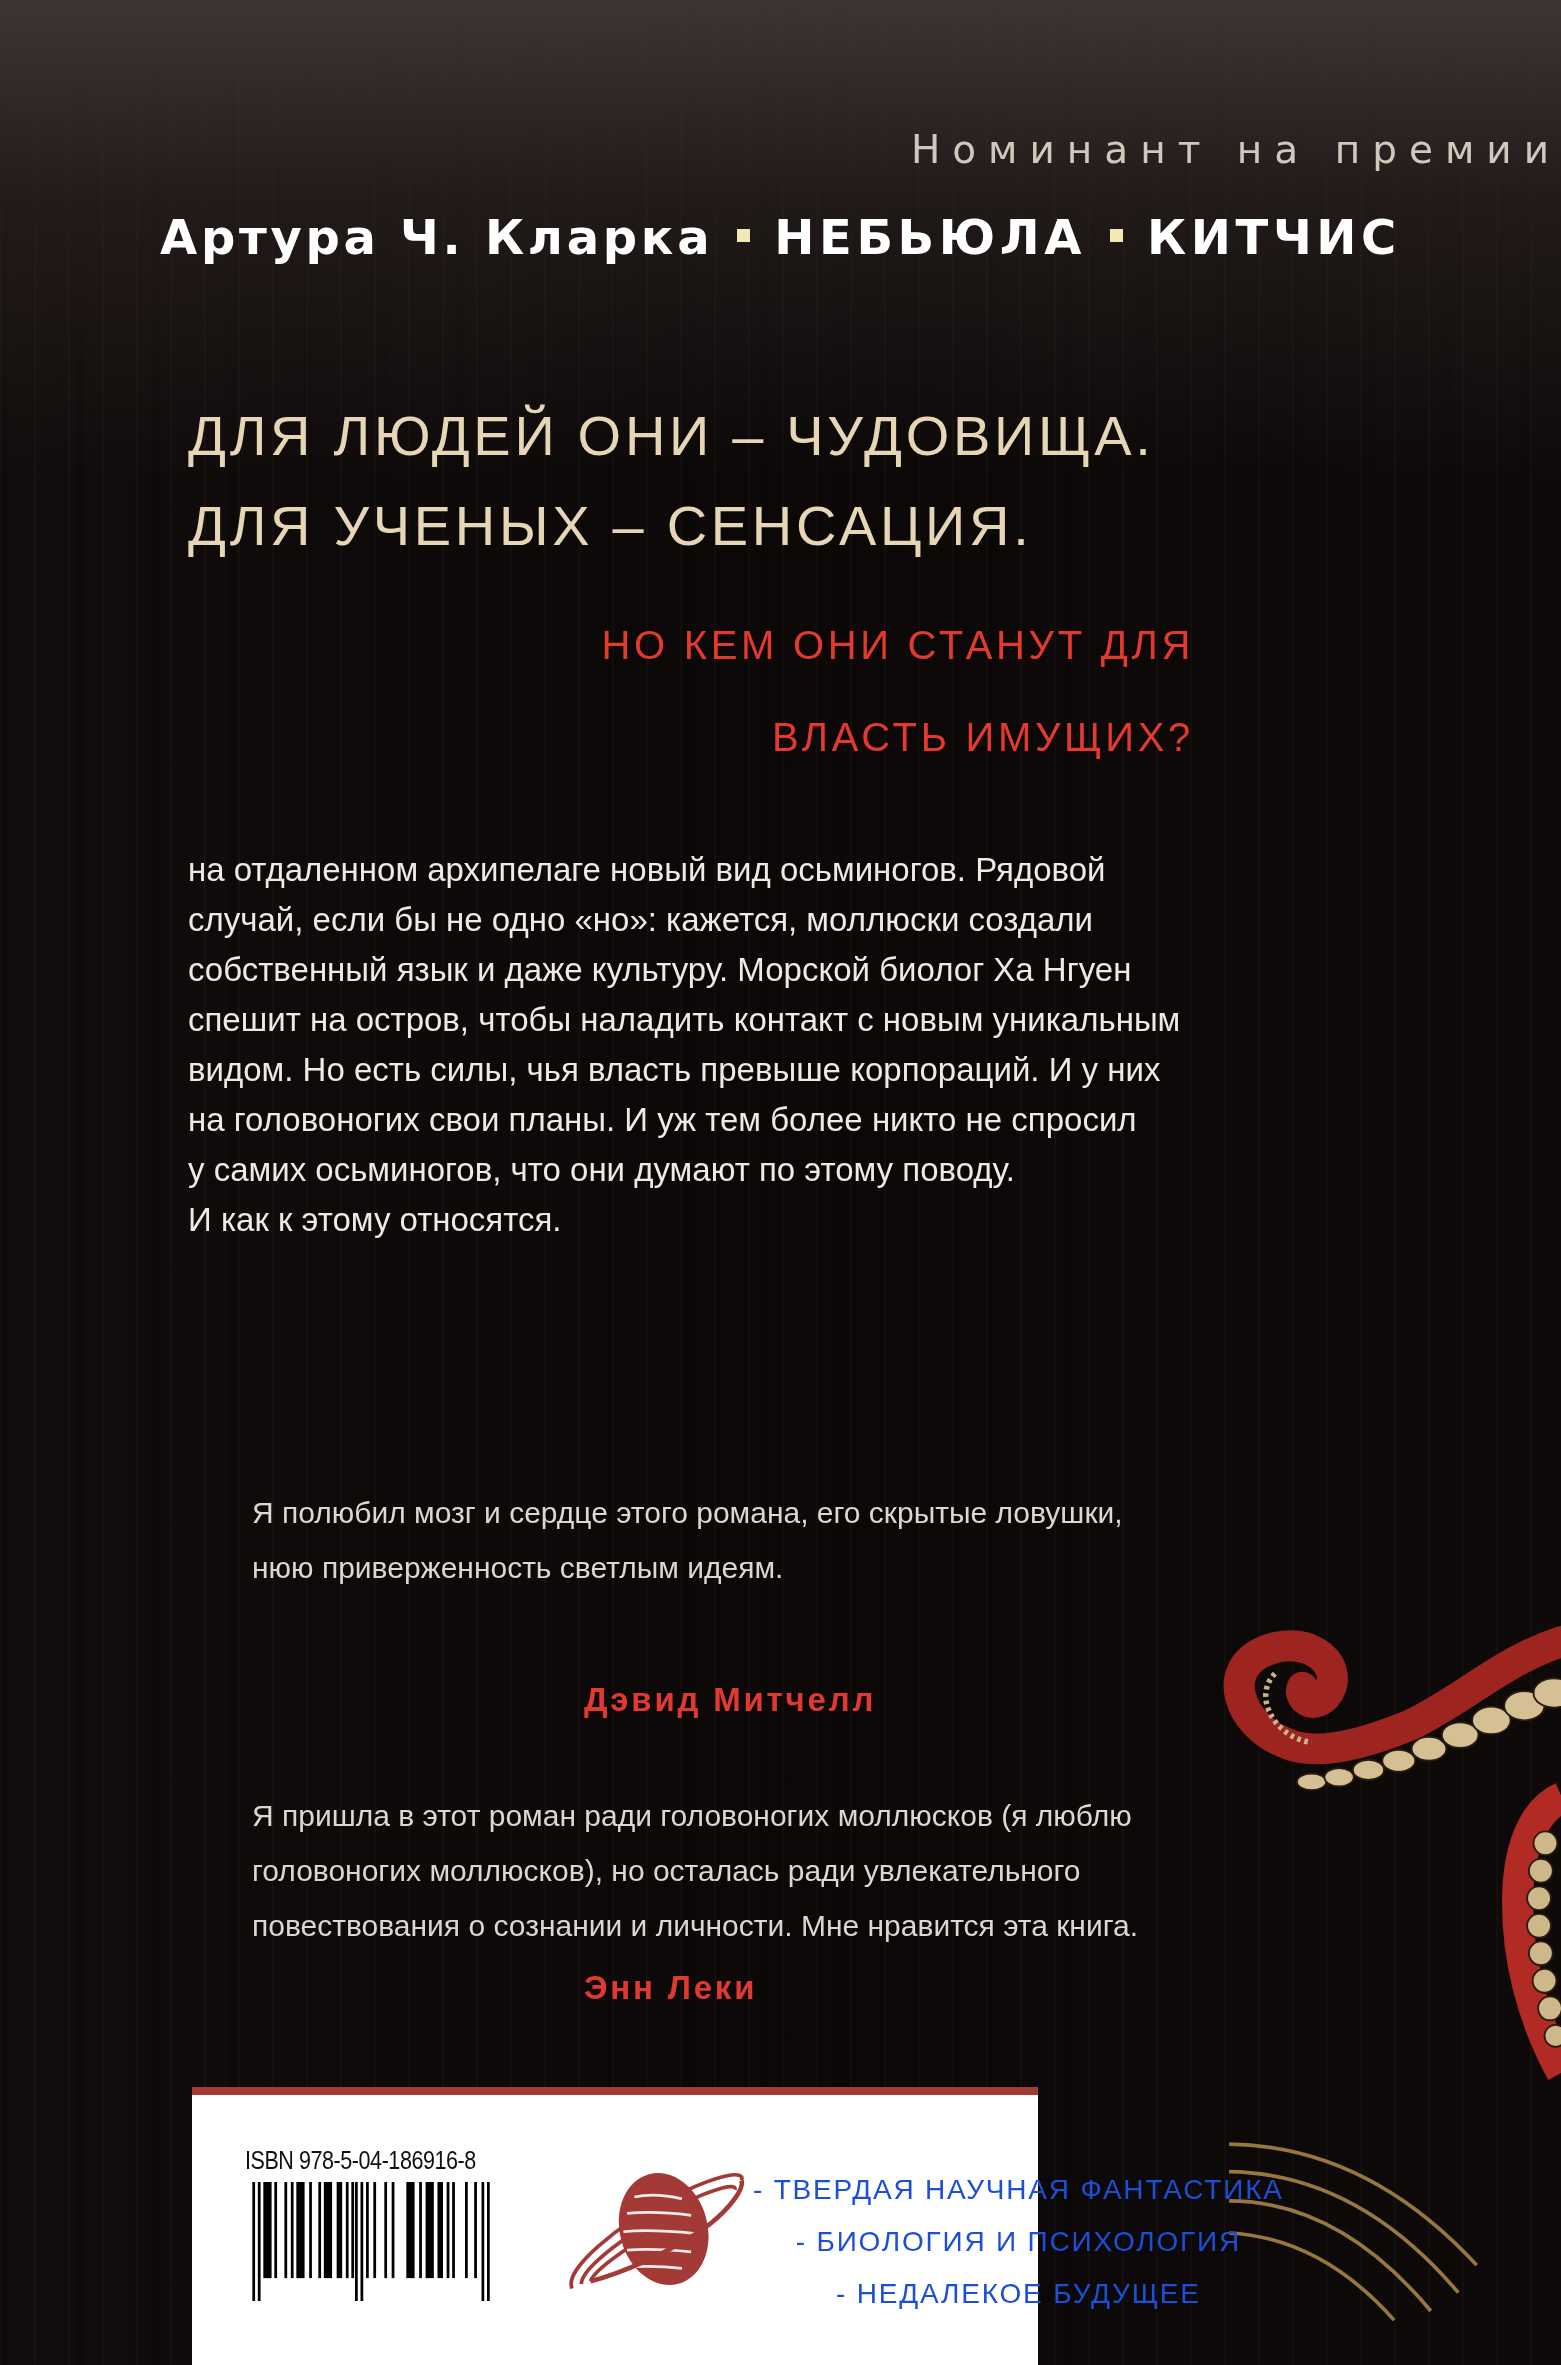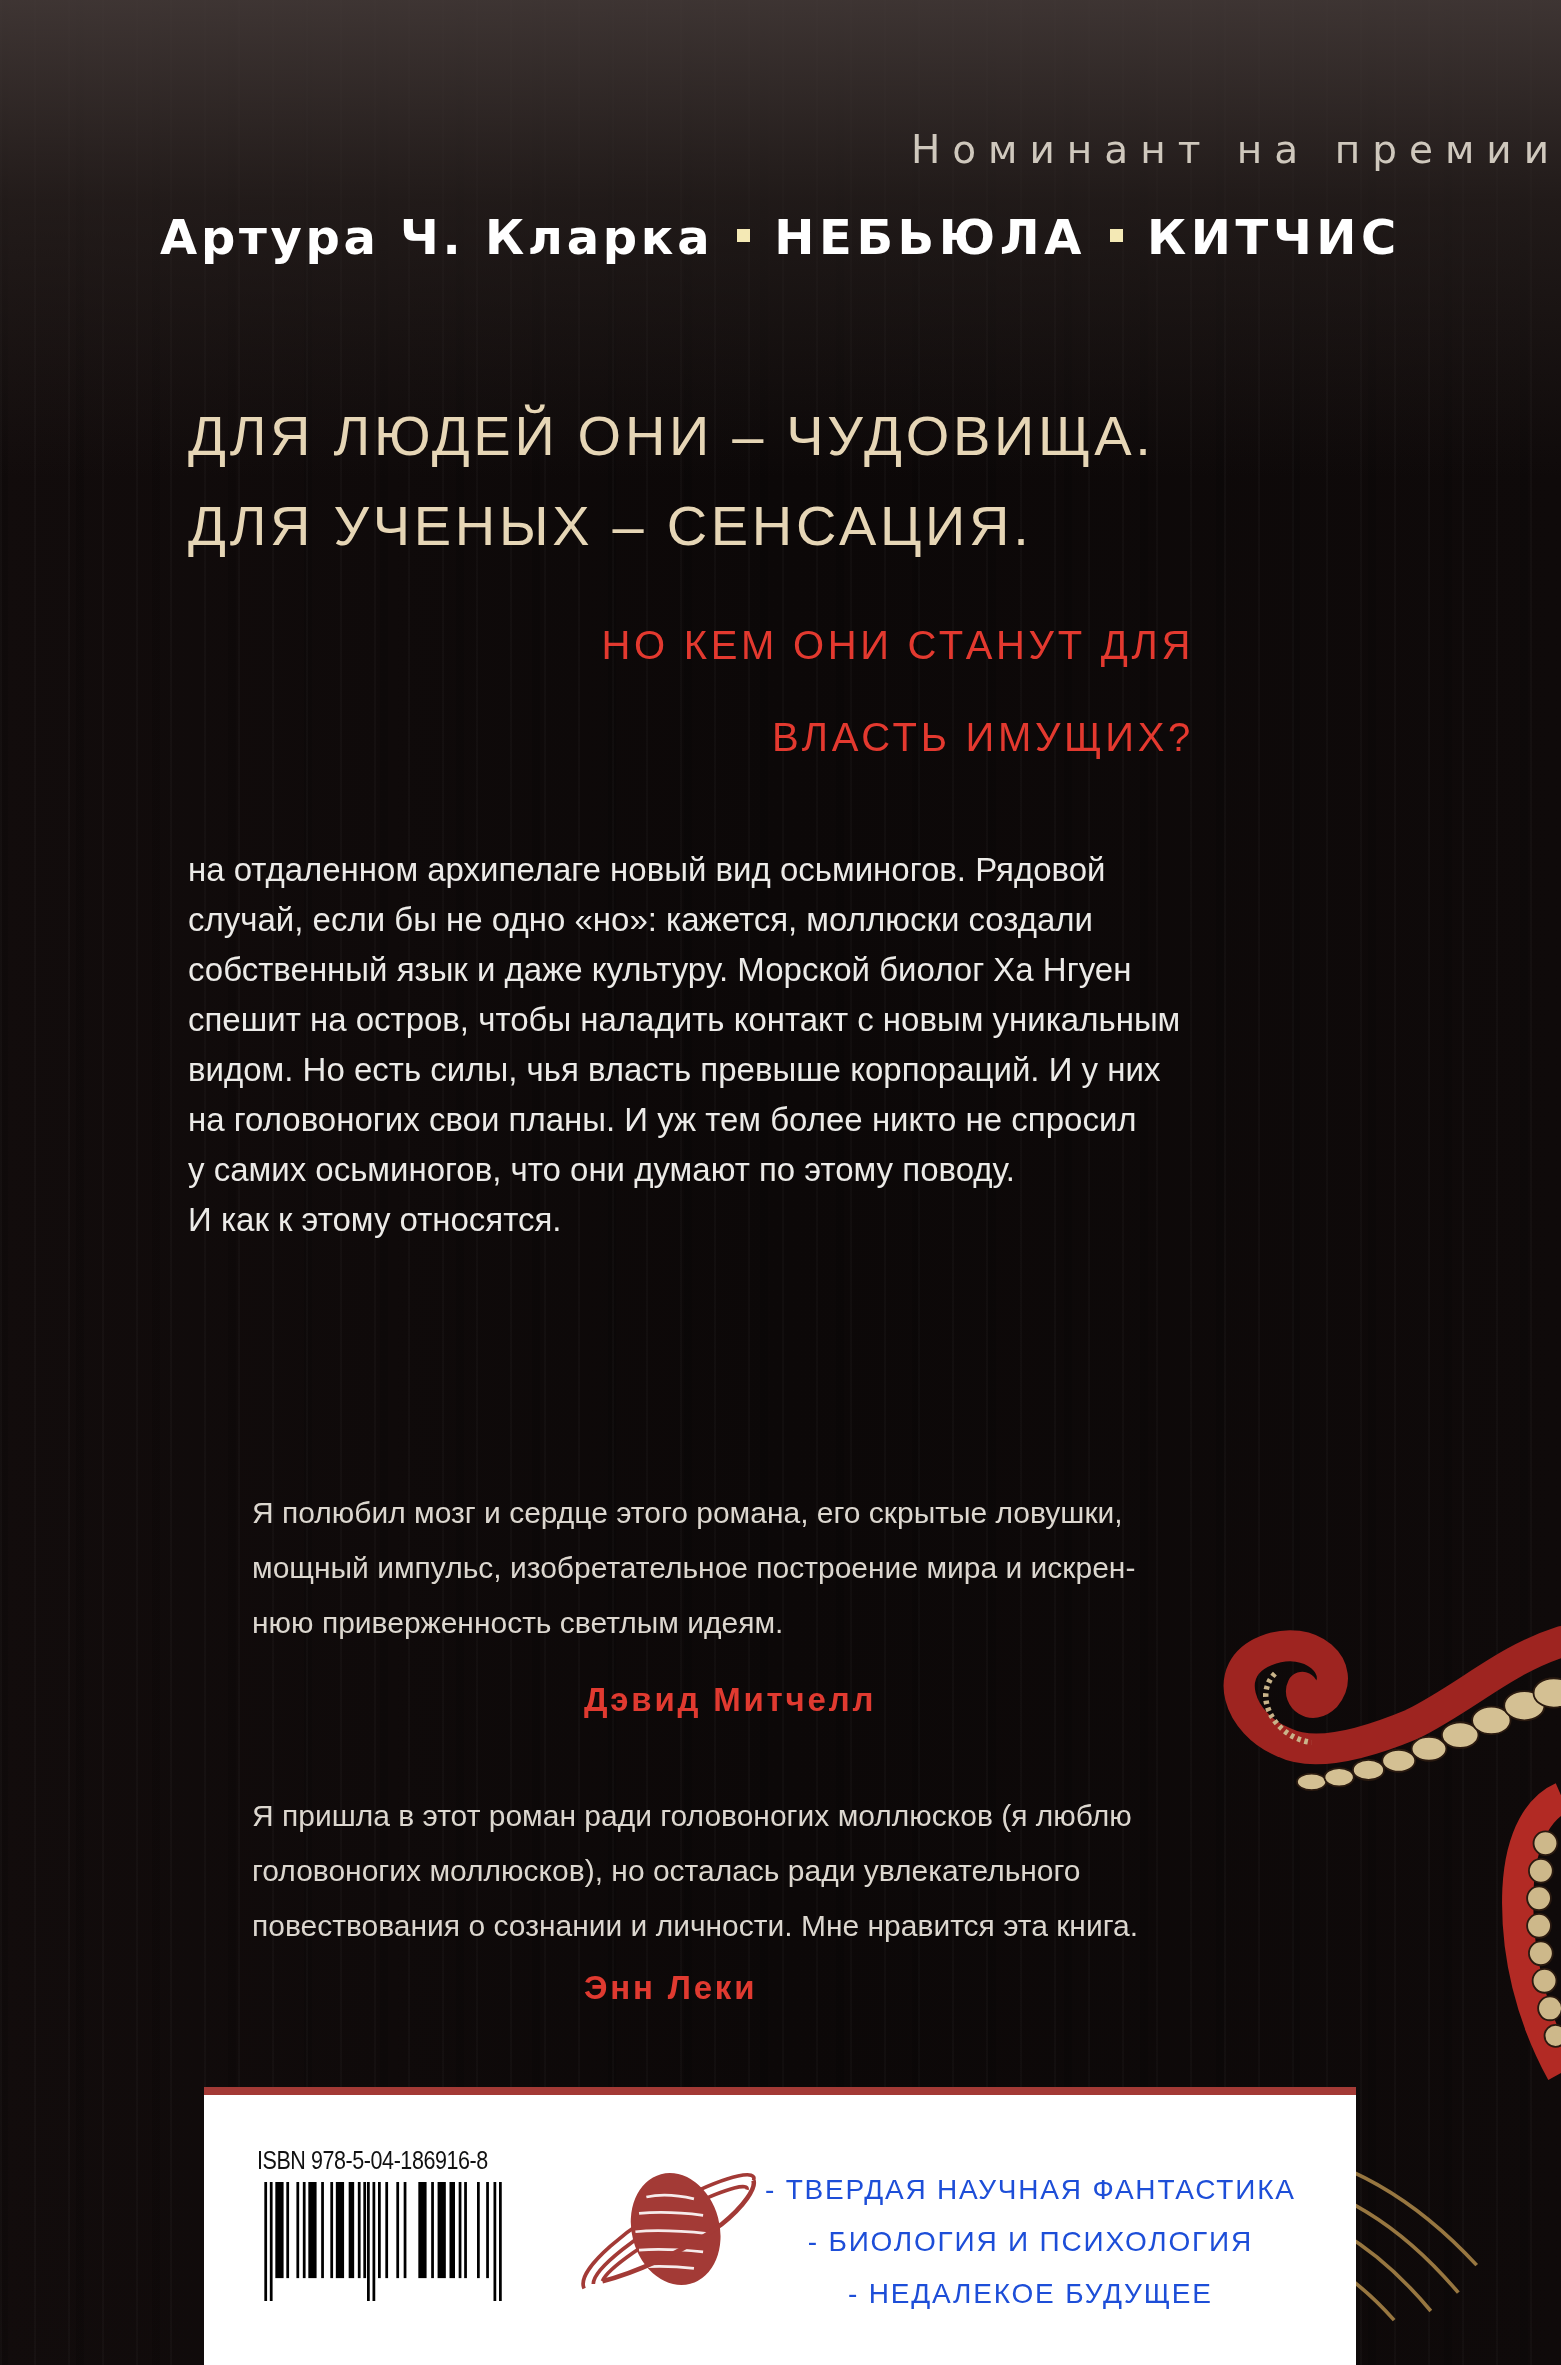--- a/index.html
+++ b/index.html
@@ -65,21 +65,21 @@
     font-family: "Liberation Sans", sans-serif;
     margin-left: 32px;
   }
   .a1 { left: 552px; top: 1681px; }
   .a2 { left: 552px; top: 1969px; }
 
   
   .art { left: 1174px; top: 1559px; width: 388px; height: 807px; }
 
   
-  .panel { left: 204px; top: 2087px; width: 1152px; height: 279px; background: #ffffff; }
+  .panel { left: 192px; top: 2087px; width: 846px; height: 279px; background: #ffffff; }
   .panel-bar { position: absolute; left: 0; top: 0; width: 100%; height: 8.3px; background: #a33a36; }
   .isbn-label {
     left: 53px; top: 59px; font-family: "Liberation Sans", sans-serif; font-size: 25px; color: #111;
     letter-spacing: -0.5px; transform: scaleX(0.86); transform-origin: left;
   }
   .barcode { left: 53px; top: 95px; width: 275px; height: 119px; }
   .barcode-digits {
     left: 48px; top: 182px; font-family: "Liberation Sans", sans-serif; font-size: 40px; color: #111;
     letter-spacing: 0.9px; background: transparent;
   }
@@ -111,21 +111,20 @@
   <div>собственный язык и даже культуру. Морской биолог Ха Нгуен</div>
   <div>спешит на остров, чтобы наладить контакт с новым уникальным</div>
   <div>видом. Но есть силы, чья власть превыше корпораций. И у них</div>
   <div>на головоногих свои планы. И уж тем более никто не спросил</div>
   <div>у самих осьминогов, что они думают по этому поводу.</div>
   <div>И как к этому относятся.</div>
 </div>
 
 <div class="abs quote q1">
   <div>Я полюбил мозг и сердце этого романа, его скрытые ловушки,</div>
-  <div>мощный импульс, изобретательное построение мира и искрен-</div>
   <div>нюю приверженность светлым идеям.</div>
 </div>
 <div class="abs author a1">Дэвид Митчелл</div>
 
 <div class="abs quote q2">
   <div>Я пришла в этот роман ради головоногих моллюсков (я люблю</div>
   <div>головоногих моллюсков), но осталась ради увлекательного</div>
   <div>повествования о сознании и личности. Мне нравится эта книга.</div>
 </div>
 <div class="abs author a2">Энн Леки</div>

